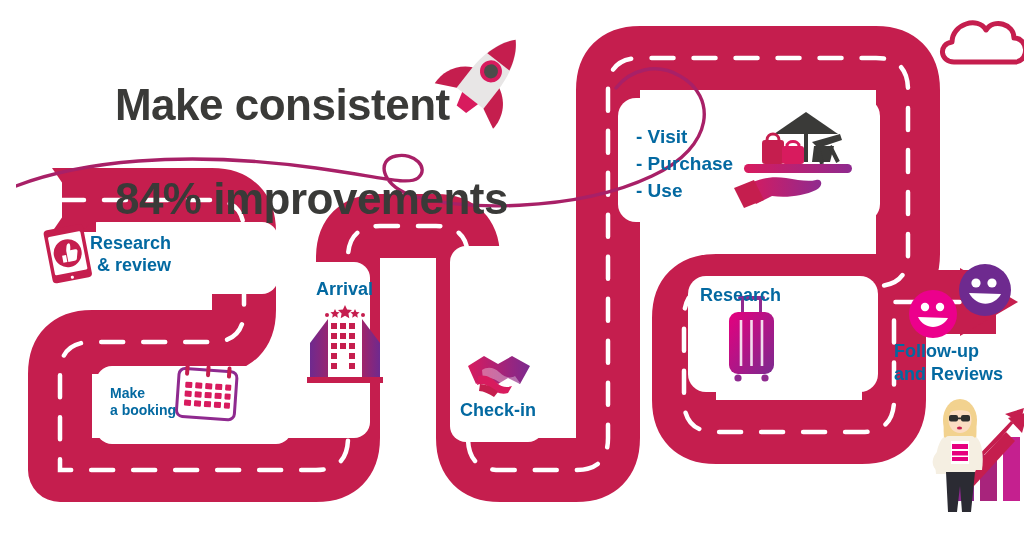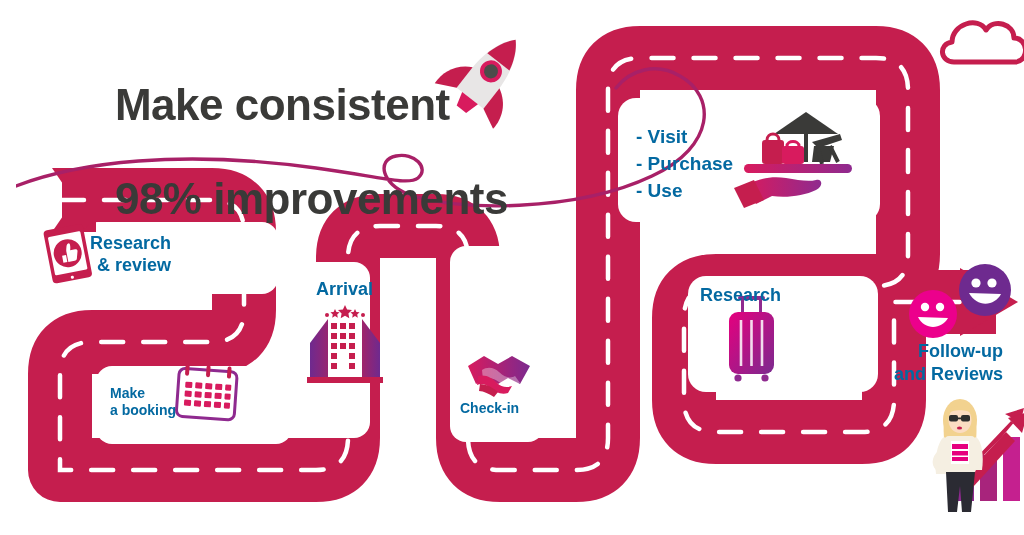--- a/index.html
+++ b/index.html
@@ -26,21 +26,21 @@
 
   .step-label{
     font-weight:bold;
     color:#0369a1;
     white-space:pre;
     line-height:1.22;
   }
   .lbl-research{left:74px;top:233px;font-size:18px;text-align:right;}
   .lbl-booking{left:94px;top:385px;font-size:14px;}
   .lbl-arrival{left:300px;top:279px;font-size:18px;}
-  .lbl-checkin{left:444px;top:400px;font-size:14px;text-align:right;}
+  .lbl-checkin{left:444px;top:400px;font-size:18px;text-align:right;}
   .lbl-vpu{left:620px;top:124px;font-size:19px;line-height:1.42;}
   .lbl-departure{left:684px;top:285px;font-size:18px;}
   .lbl-follow{left:878px;top:340px;font-size:18px;line-height:1.25;}
 </style>
 </head>
 <body>
 
 <div id="stage">
 
   <svg class="layer" viewBox="0 0 1024 535">
@@ -300,35 +300,35 @@
       <rect x="936" y="457" width="16" height="4" fill="#e6007e"></rect>
 
       <path d="M 930,472 L 959,472 L 955,512 L 946,512 L 944,486 L 941,512 L 932,512 Z" fill="#2b2b33"></path>
 
       <path d="M 926,448 C 916,454 914,464 920,470 C 924,466 924,458 930,456 Z" fill="#f5efe2"></path>
     </g>
   </svg>
 
   <div class="txt headline" style="white-space: pre;">
     <span>Make consistent</span><br>
-    <span>98% improvements</span>
+    <span>84% improvements</span>
   </div>
 
   <div class="txt step-label lbl-research" style="white-space: pre;">Research
 &amp; review</div>
 
   <div class="txt step-label lbl-booking" style="white-space: pre;">Make
 a booking</div>
 
   <div class="txt step-label lbl-arrival" style="white-space: pre;">Arrival</div>
 
   <div class="txt step-label lbl-checkin" style="white-space: pre;">Check-in</div>
 
   <div class="txt step-label lbl-vpu" style="white-space: pre;">- Visit
 - Purchase
 - Use</div>
 
   <div class="txt step-label lbl-departure" style="white-space: pre;">Research</div>
 
-  <div class="txt step-label lbl-follow" style="white-space: pre; text-align: right;">Follow-up
+  <div class="txt step-label lbl-follow" style="white-space: pre;">Follow-up
 and Reviews</div>
 
 </div>
 
 </body></html>

